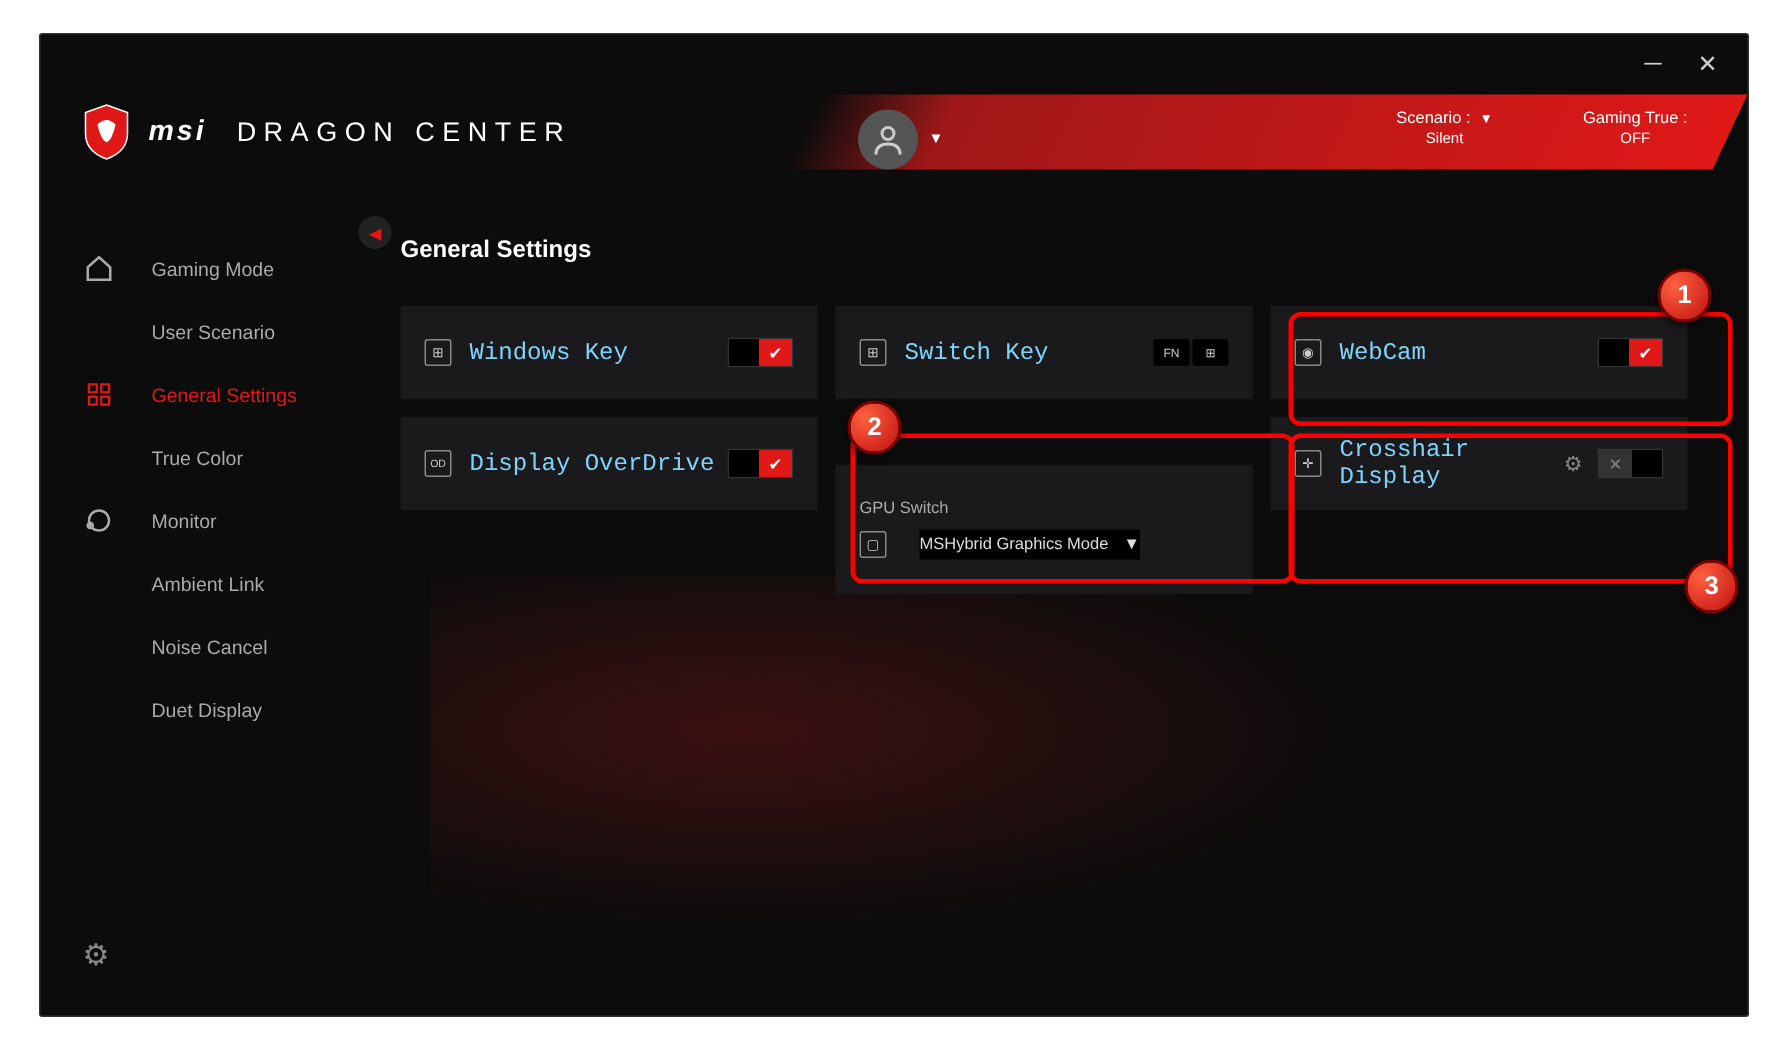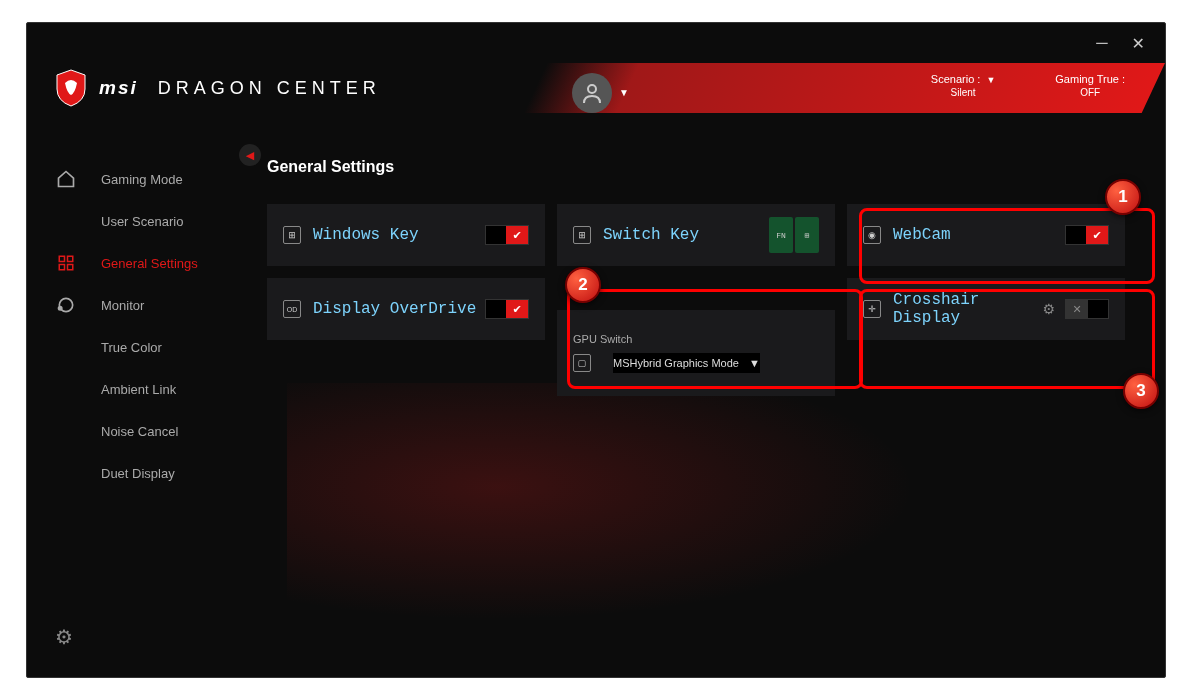--- a/index.html
+++ b/index.html
@@ -33,21 +33,21 @@
 .page-title{color:#fff;font-size:16px;font-weight:700;margin-bottom:28px;}
 .cards{display:flex;flex-wrap:wrap;gap:12px;}
 .card{width:278px;height:62px;background:#1a1a1c;display:flex;align-items:center;padding:0 16px;position:relative;}
 .card.tall{height:86px;flex-direction:column;align-items:flex-start;justify-content:center;gap:8px;margin-top:32px;}
 .card-icon{width:18px;height:18px;border:1px solid #888;border-radius:2px;display:flex;align-items:center;justify-content:center;margin-right:12px;color:#ccc;font-size:9px;flex-shrink:0;}
 .card-label{color:#7dd3fc;font-size:16px;flex:1;font-family:Liberation Mono, monospace;}
 .toggle{width:44px;height:20px;background:#000;border:1px solid #333;position:relative;cursor:pointer;}
 .toggle.on::after{content:"✔";position:absolute;right:0;top:0;width:22px;height:100%;background:#e01818;color:#fff;display:flex;align-items:center;justify-content:center;font-size:11px;}
 .toggle.off::after{content:"✕";position:absolute;left:0;top:0;width:22px;height:100%;background:#333;color:#888;display:flex;align-items:center;justify-content:center;font-size:11px;}
 .fn-keys{display:flex;gap:2px;}
-.fn-key{width:24px;height:36px;background:#14532d;color:#ccc;font-size:8px;display:flex;align-items:center;justify-content:center;border-radius:2px;font-family:Liberation Mono, monospace;}
+.fn-key{width:24px;height:18px;background:#000000;color:#ccc;font-size:8px;display:flex;align-items:center;justify-content:center;border-radius:2px;}
 .gpu-title{color:#aaa;font-size:11px;}
 .gpu-select{display:flex;align-items:center;gap:10px;}
 .gpu-dropdown{background:#000;color:#ddd;font-size:11px;padding:4px 0;display:flex;align-items:center;gap:10px;cursor:pointer;}
 .crosshair-gear{color:#888;margin-right:10px;cursor:pointer;font-size:14px;}
 .highlight{position:absolute;border:3px solid #ff0000;border-radius:8px;pointer-events:none;z-index:20;}
 .bubble{position:absolute;width:36px;height:36px;border-radius:50%;background:radial-gradient(circle at 30% 30%,#ff6040,#c01010);border:2px solid #700;color:#fff;font-weight:700;font-size:17px;display:flex;align-items:center;justify-content:center;z-index:25;box-shadow:0 2px 6px rgba(0,0,0,.6);}
 .bg-glow{position:absolute;left:260px;top:360px;width:700px;height:260px;background:radial-gradient(ellipse at 30% 40%,rgba(200,30,30,.25),transparent 60%);pointer-events:none;}
 </style>
 </head>
 <body>
@@ -111,35 +111,35 @@
           <span class="nav-icon">
             <svg width="18" height="18" viewBox="0 0 24 24" fill="none" stroke="currentColor" stroke-width="2">
               <rect x="3" y="3" width="7" height="7"></rect>
               <rect x="14" y="3" width="7" height="7"></rect>
               <rect x="3" y="14" width="7" height="7"></rect>
               <rect x="14" y="14" width="7" height="7"></rect>
             </svg>
           </span>
           <span>General Settings</span>
         </div>
+        <div class="nav-item">
+          <span class="nav-icon"></span>
+          <span>True Color</span>
+        </div>
         <div class="nav-item has-icon">
           <span class="nav-icon">
             <svg width="20" height="20" viewBox="0 0 24 24" fill="none" stroke="currentColor" stroke-width="2">
               <circle cx="12" cy="12" r="8"></circle>
               <circle cx="5" cy="16" r="2" fill="currentColor"></circle>
             </svg>
           </span>
           <span>Monitor</span>
         </div>
         <div class="nav-item">
           <span class="nav-icon"></span>
-          <span>True Color</span>
-        </div>
-        <div class="nav-item">
-          <span class="nav-icon"></span>
           <span>Ambient Link</span>
         </div>
         <div class="nav-item">
           <span class="nav-icon"></span>
           <span>Noise Cancel</span>
         </div>
         <div class="nav-item">
           <span class="nav-icon"></span>
           <span>Duet Display</span>
         </div>

